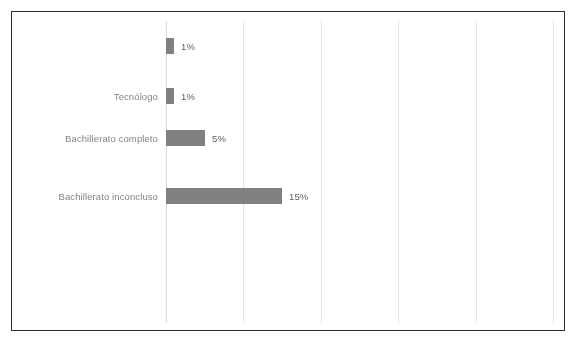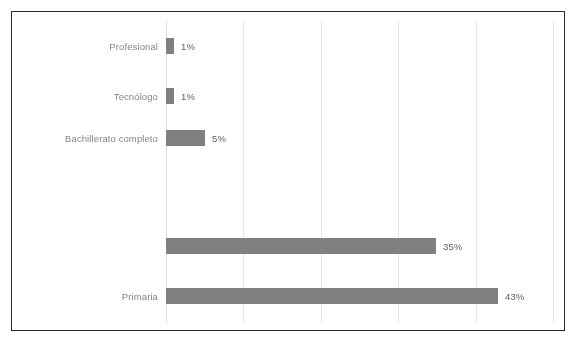--- a/index.html
+++ b/index.html
@@ -97,21 +97,20 @@
   <div id="plot-area">
 
     <div class="gridline axis-line" style="left:154px;"></div>
     <div class="gridline" style="left:231px;"></div>
     <div class="gridline" style="left:309px;"></div>
     <div class="gridline" style="left:386px;"></div>
     <div class="gridline" style="left:464px;"></div>
     <div class="gridline" style="left:541px;"></div>
 
     <div class="bar-row" style="top:9px;">
-      <div class="category-label">Profesional</div>
       <div class="bar-wrap">
         <span class="bar" style="width: 8px; background: rgb(128, 128, 128);"></span>
         <span class="value-label">1%</span>
       </div>
     </div>
 
     <div class="bar-row" style="top:59px;">
       <div class="category-label">Tecnólogo</div>
       <div class="bar-wrap">
         <span class="bar" style="width: 8px; background: rgb(128, 128, 128);"></span>
@@ -121,31 +120,25 @@
 
     <div class="bar-row" style="top:101px;">
       <div class="category-label">Bachillerato completo</div>
       <div class="bar-wrap">
         <span class="bar" style="width: 39px; background: rgb(128, 128, 128);"></span>
         <span class="value-label">5%</span>
       </div>
     </div>
 
     <div class="bar-row" style="top:159px;">
+      <div class="category-label">Bachillerato inconcluso</div>
+      <div class="bar-wrap">
+        <span class="bar" style="width: 116px; background: rgb(128, 128, 128);"></span>
+        <span class="value-label">15%</span>
+      </div>
     </div>
 
     <div class="bar-row" style="top:209px;">
-      <div class="bar-wrap">
-        <span class="bar" style="width: 270px; background: rgb(128, 128, 128);"></span>
-        <span class="value-label">35%</span>
-      </div>
     </div>
 
-    <div class="bar-row" style="top:259px;">
-      <div class="category-label">Primaria</div>
-      <div class="bar-wrap">
-        <span class="bar" style="width: 332px; background: rgb(128, 128, 128);"></span>
-        <span class="value-label">43%</span>
-      </div>
-    </div>
 
   </div>
 </div>
 
 </body></html>

